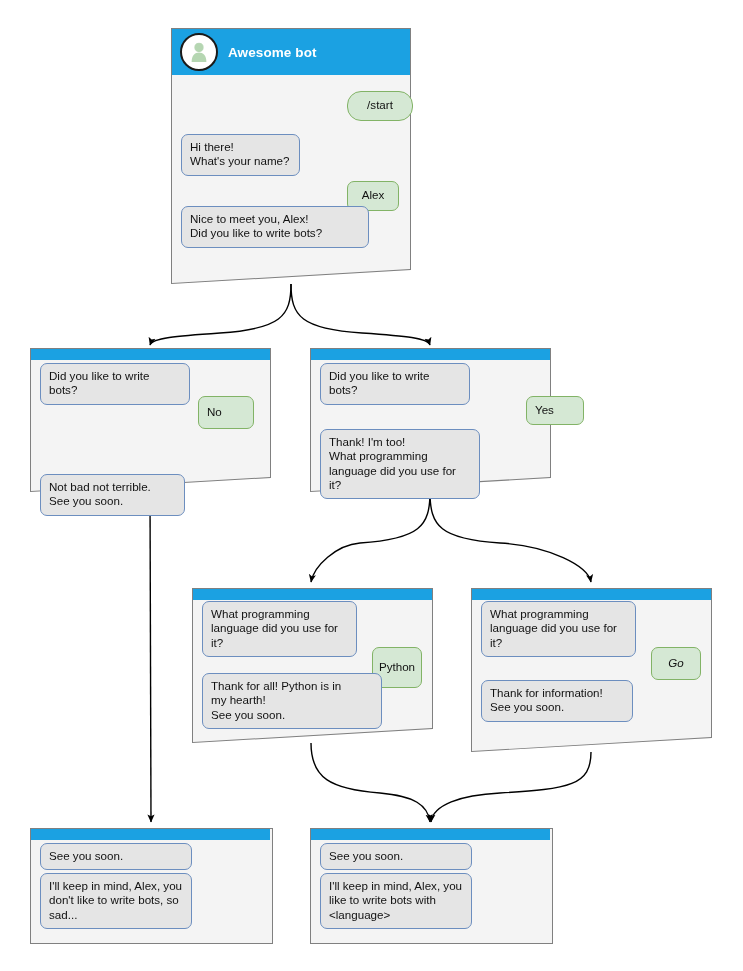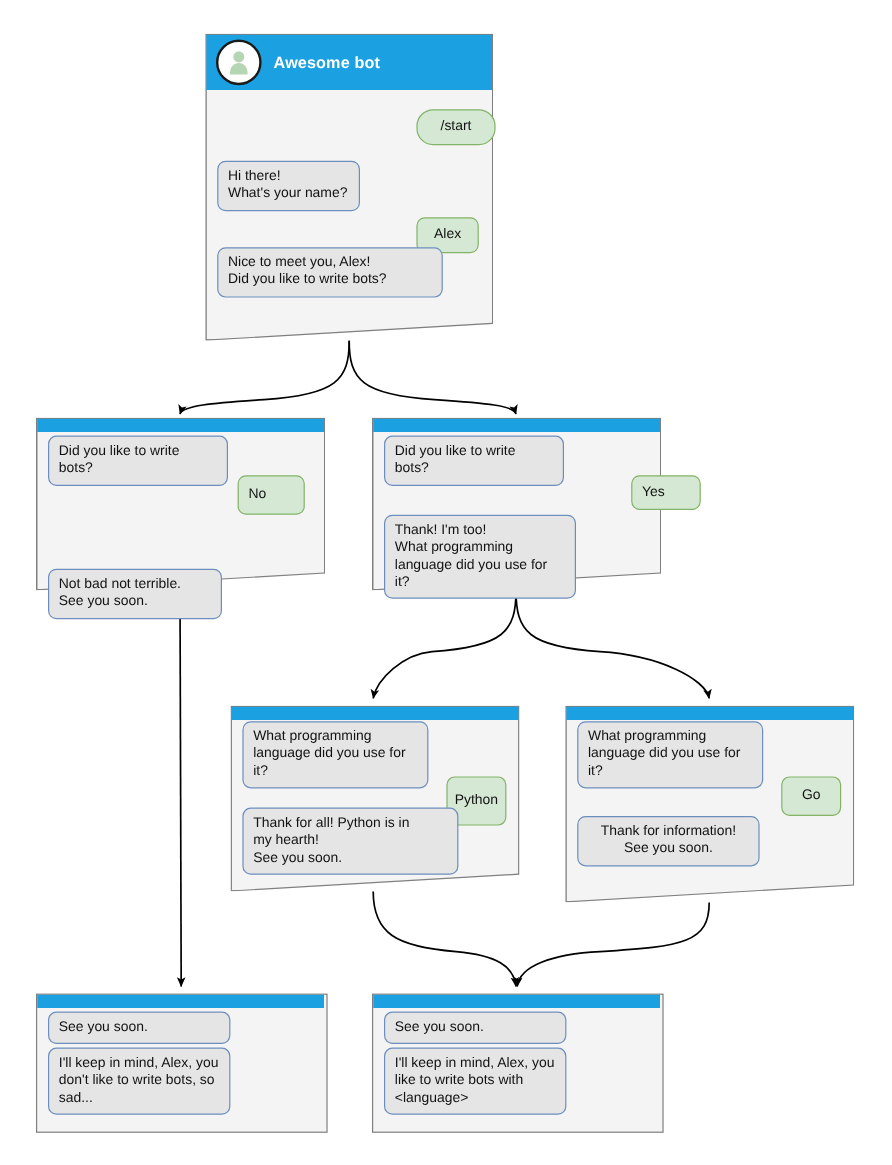--- a/index.html
+++ b/index.html
@@ -223,23 +223,23 @@
   </div>
 
   <div class="card skew" style="left:471px; top:588px; width:241px; height:164px;">
     <div class="card-shape"></div>
     <div class="card-inner">
       <div class="titlebar thin"></div>
 
       <div class="bubble bot" style="top:13px; width:155px;">What programming
 language did you use for it?</div>
 
-      <div class="bubble user" style="left:180px; top:59px; width:50px; height:33px; justify-content:center;">Go</div>
-
-      <div class="bubble bot" style="top:92px; width:152px;text-align:center;">Thank for information!
+      <div class="bubble user" style="left:180px; top:59px; width:50px; height:33px; justify-content:center;font-style:italic;">Go</div>
+
+      <div class="bubble bot" style="top:92px; width:152px;">Thank for information!
 See you soon.</div>
     </div>
   </div>
 
   <div class="card" style="left:30px; top:828px; width:241px; height:114px;">
     <div class="card-shape"></div>
     <div class="card-inner">
       <div class="titlebar thin"></div>
 
       <div class="bubble bot" style="top:15px; width:152px;">See you soon.</div>

